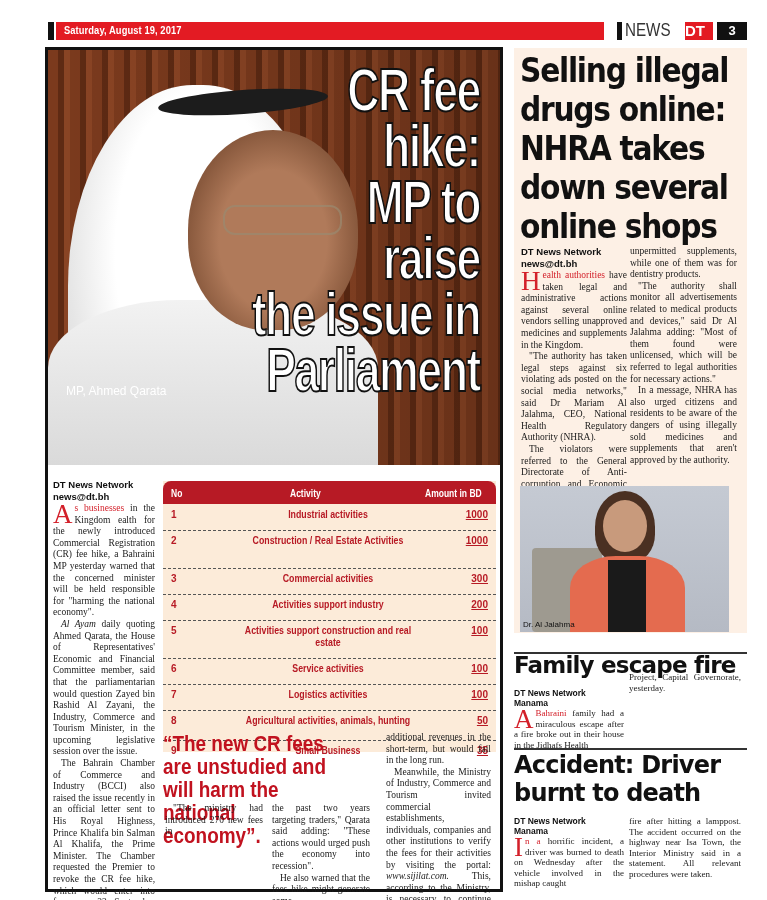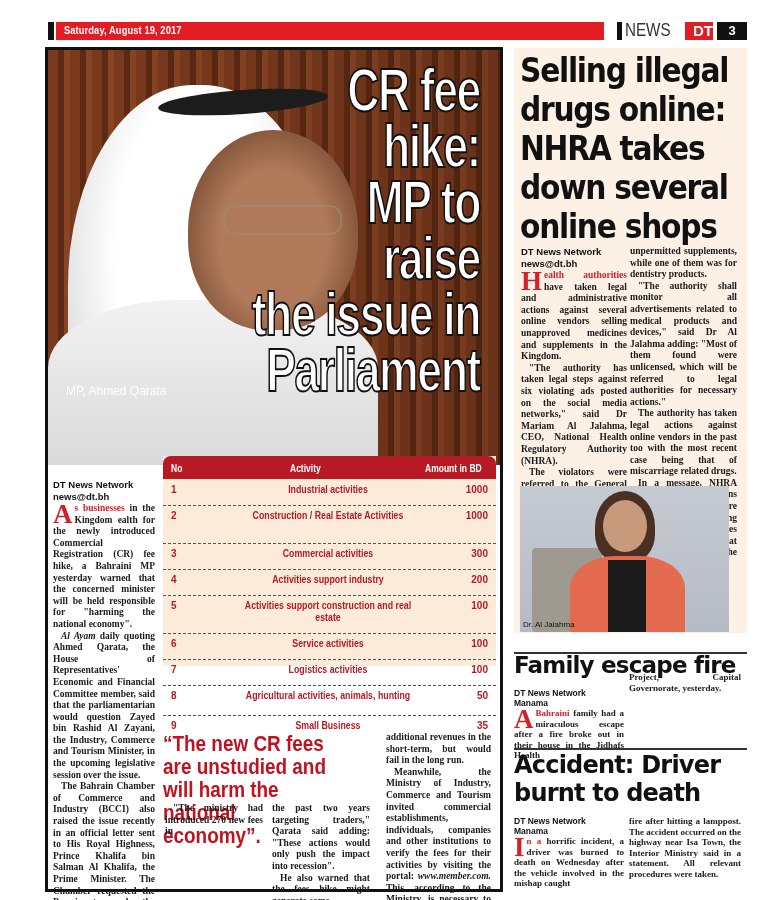--- a/index.html
+++ b/index.html
@@ -5,21 +5,21 @@
   html, body { margin:0; padding:0; background:#ffffff; }
   body { width:767px; height:900px; position:relative; overflow:hidden; font-family:"DejaVu Serif", serif; color:#1a1a1a; }
   .abs { position:absolute; }
 
   
   #hdr-left-block { left:48px; top:22px; width:6px; height:18px; background:#111; }
   #hdr-bar { left:56px; top:22px; width:548px; height:18px; background:#e31b23; }
   #hdr-date { left:64px; top:24px; font-family:"Liberation Sans", sans-serif; font-size:11px; color:#fff; font-weight:bold; letter-spacing:0.1px; transform:scaleX(0.85); transform-origin:left; white-space:nowrap; }
   #hdr-news-block { left:617px; top:22px; width:5px; height:18px; background:#111; }
   #hdr-news { left:625px; top:19px; font-family:"Liberation Sans", sans-serif; font-size:19px; color:#333; letter-spacing:0px; transform:scaleX(0.8); transform-origin:left; line-height:22px; }
-  #hdr-dt { left:685px; top:22px; width:28px; height:18px; background:#e31b23; color:#fff; font-family:"Liberation Sans", sans-serif; font-weight:bold; font-size:15px; line-height:18px; text-align:right; }
+  #hdr-dt { left:685px; top:22px; width:28px; height:18px; background:#e31b23; color:#fff; font-family:"Liberation Sans", sans-serif; font-weight:bold; font-size:15px; line-height:18px; text-align:left; }
   #hdr-page { left:717px; top:22px; width:30px; height:18px; background:#111; color:#fff; font-family:"Liberation Sans", sans-serif; font-weight:bold; font-size:13px; line-height:18px; text-align:center; }
 
   
   #main-frame { left:45px; top:47px; width:458px; height:845px; border:3px solid #111; box-sizing:border-box; }
   #main-photo { left:48px; top:50px; width:452px; height:415px; overflow:hidden;
     background:
       radial-gradient(ellipse at 35% 40%, #c79879 0 10%, transparent 22%),
       repeating-linear-gradient(90deg, #7b3a1d 0 10px, #5e2a13 10px 16px, #8a4424 16px 22px);
   }
   .photo-bg-gradient { position:absolute; inset:0; background:linear-gradient(90deg, rgba(255,255,255,0) 0%, rgba(0,0,0,0.15) 100%); }
@@ -27,37 +27,37 @@
   .ghutra { position:absolute; left:20px; top:35px; width:260px; height:420px; border-radius:48% 48% 10% 10%; background:radial-gradient(ellipse at 50% 40%, #ffffff 0 45%, #e6e6e6 70%, #cfcfcf 100%); }
   .ghutra-band { position:absolute; left:110px; top:40px; width:170px; height:24px; border-radius:50%; background:#1c1c1c; transform:rotate(-4deg); }
   .thobe { position:absolute; left:0px; top:250px; width:330px; height:170px; background:linear-gradient(180deg,#f2f2f2,#d9d9d9); border-radius:40% 40% 0 0; }
   .glasses { position:absolute; left:175px; top:155px; width:115px; height:26px; border:2px solid #9a8a70; border-radius:12px; opacity:0.7; }
   #main-headline { left:140px; top:62px; width:340px; text-align:right; font-family:"Liberation Sans", sans-serif; font-weight:bold; font-size:62px; line-height:56px; color:#fff;
     -webkit-text-stroke:2px #111; letter-spacing:-2px; transform:scaleX(0.72); transform-origin:right top; white-space:pre-line; }
   #main-caption { left:66px; top:384px; font-family:"Liberation Sans", sans-serif; font-size:12px; color:#fff; }
 
   
   .byline { font-family:"Liberation Sans", sans-serif; font-weight:bold; font-size:9.5px; line-height:12px; color:#111; }
-  .body-text { font-family:"Liberation Serif", serif; font-size:9.5px; line-height:11.6px; text-align:justify; color:#1a1a1a;font-weight:bold; }
+  .body-text { font-family:"Liberation Serif", serif; font-size:9.5px; line-height:11.6px; text-align:justify; color:#1a1a1a; }
   .body-text p { margin:0; text-indent:8px; }
   .body-text p.first { text-indent:0; }
   .dropcap { float:left; font-size:27px; line-height:20px; color:#d3202a; margin-right:2px; margin-top:1px; font-family:"Liberation Serif", serif; }
   .red { color:#d3202a;margin-top:44px; }
 
   #left-col { left:53px; top:479px; width:102px; }
 
   
-  #fee-table { left:163px; top:456px; width:333px; height:210px; background:#fcebd9; }
+  #fee-table { left:163px; top:481px; width:333px; height:271px; background:#fcebd9; }
   #fee-table-head { position:absolute; left:0; top:0; width:333px; height:23px; background:#b71a25; border-radius:8px 8px 0 0; color:#fff; font-family:"Liberation Sans", sans-serif; font-weight:bold; font-size:10px; }
   .th { position:absolute; top:7px; transform:scaleX(0.85); transform-origin:left; white-space:nowrap; }
   .tr { position:absolute; left:0; width:333px; border-bottom:1px dashed #555; font-family:"Liberation Sans", sans-serif; font-weight:bold; font-size:10px; color:#b71a25; }
   .tr:last-child { border-bottom:none; }
   .td-no { position:absolute; left:8px; top:5px; }
   .td-act { position:absolute; left:60px; width:210px; top:5px; text-align:center; line-height:12px; transform:scaleX(0.88); }
-  .td-amt { position:absolute; right:8px; top:5px; }
+  .td-amt { position:absolute; right:8px; top:5px;text-decoration:underline; }
 
   
   #pull-quote { left:163px; top:732px; width:170px; font-family:"Liberation Sans", sans-serif; font-weight:bold; font-size:22px; line-height:23px; color:#c1121f; transform:scaleX(0.86); transform-origin:left top; width:200px; }
   #mid-col-a { left:165px; top:803px; width:98px; }
   #mid-col-b { left:272px; top:803px; width:98px; }
   #mid-col-c { left:386px; top:732px; width:105px; }
 
   
   #right-panel { left:514px; top:48px; width:233px; height:585px; background:#fdf0e5; }
   #right-headline { left:520px; top:51px; width:225px; font-family:"DejaVu Sans", sans-serif; font-weight:bold; font-size:33px; line-height:39px; color:#111; letter-spacing:-1.4px; transform:scaleX(0.9); transform-origin:left top; width:250px; }
@@ -175,44 +175,43 @@
         <span class="td-amt">35</span>
       </div>
     </div>
 </div>
 
 <div class="abs" id="pull-quote">“The new CR fees are unstudied and will harm the national economy”.</div>
 <div class="abs body-text" id="mid-col-a">
   <p>"The ministry had introduced 270 new fees in</p>
 </div>
 <div class="abs body-text" id="mid-col-b">
-  <p class="first">the past two years targeting traders," Qarata said adding: "These actions would only push the impact into recession".</p>
+  <p class="first">the past two years targeting traders," Qarata said adding: "These actions would urged push the economy into recession".</p>
   <p>He also warned that the fees hike might generate some</p>
 </div>
 <div class="abs body-text" id="mid-col-c">
   <p class="first">additional revenues in the short-term, but would fail in the long run.</p>
-  <p><span>Meanwhile, the Ministry of Industry, Commerce and Tourism invited commercial establishments, individuals, companies and other institutions to verify the fees for their activities by visiting the portal: </span><i>www.member.com.</i> <span>This, according to the Ministry, is necessary to continue their commercial activities.</span></p>
+  <p><span>Meanwhile, the Ministry of Industry, Commerce and Tourism invited commercial establishments, individuals, companies and other institutions to verify the fees for their activities by visiting the portal: </span><i>www.sijilat.com.</i> <span>This, according to the Ministry, is necessary to continue their commercial activities.</span></p>
 </div>
 
 <div class="abs" id="right-panel"></div>
 <div class="abs" id="right-headline">Selling illegal drugs online: NHRA takes down several online shops</div>
 <div class="abs" id="right-col-a">
   <div class="byline">DT News Network</div>
   <div class="byline">news@dt.bh</div>
   <div class="body-text">
     <p class="first"><span class="dropcap">H</span><span class="red">ealth authorities</span><span> have taken legal and administrative actions against several online vendors selling unapproved medicines and supplements in the Kingdom.</span></p>
     <p>"The authority has taken legal steps against six violating ads posted on the social media networks," said Dr Mariam Al Jalahma, CEO, National Health Regulatory Authority (NHRA).</p>
     <p>The violators were referred to the General Directorate of Anti-corruption and Economic and Electronic Security in the Interior Ministry.</p>
     <p>Dr Al Jalahma explained that five of the advertisements were for</p>
   </div>
 </div>
 <div class="abs body-text" id="right-col-b">
   <p class="first">unpermitted supplements, while one of them was for dentistry products.</p>
   <p>"The authority shall monitor all advertisements related to medical products and devices," said Dr Al Jalahma adding: "Most of them found were unlicensed, which will be referred to legal authorities for necessary actions."</p>
-  <p>The authority has taken legal actions against online vendors in the past too with the most recent case being that of miscarriage related drugs.</p>
   <p>In a message, NHRA has also urged citizens and residents to be aware of the dangers of using illegally sold medicines and supplements that aren't approved by the authority.</p>
 </div>
 <div class="abs" id="right-photo">
   <div class="chair"></div>
   <div class="woman-hair"></div>
   <div class="woman-body"></div>
   <div class="woman-shirt"></div>
   <div class="woman-face"></div>
 </div>
 <div class="abs" id="right-photo-caption">Dr. Al Jalahma</div>

